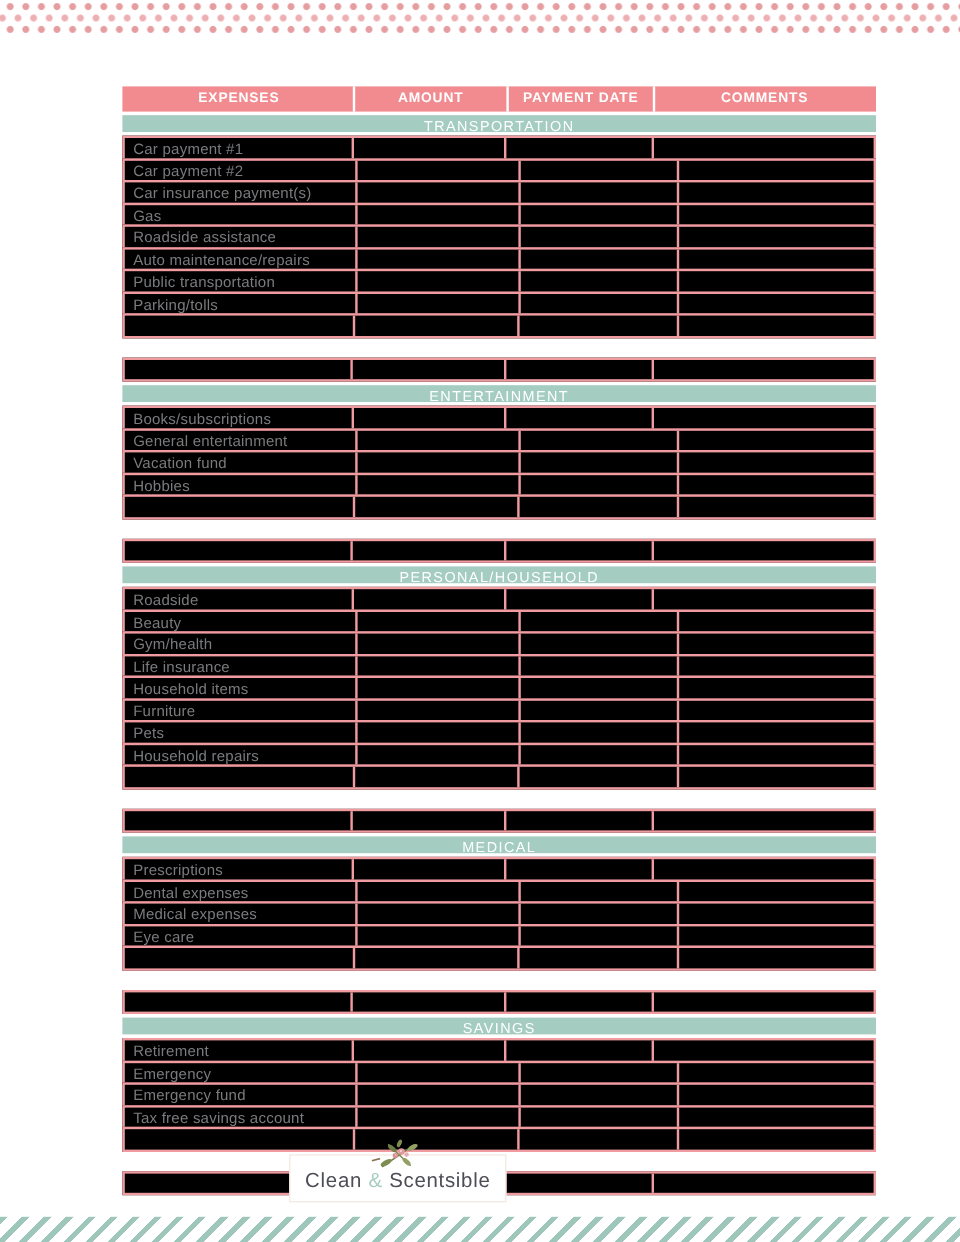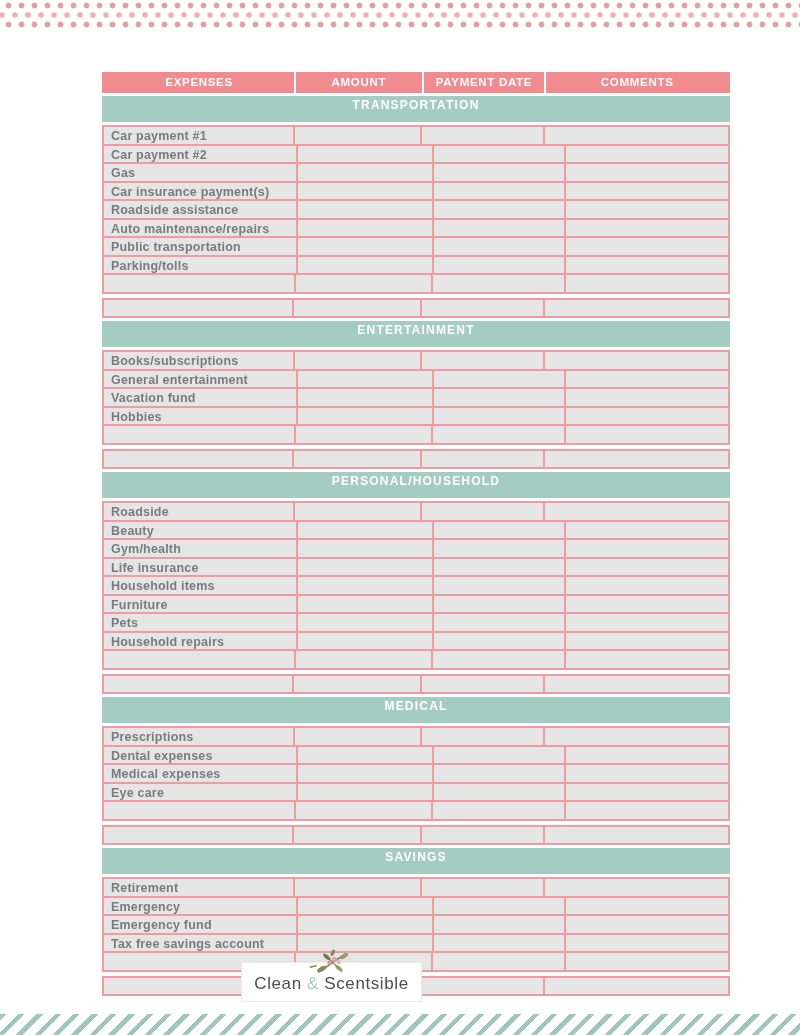--- a/index.html
+++ b/index.html
@@ -20,40 +20,39 @@
     position:absolute;top:0;left:0;width:800px;height:30px;
     background-image:
       radial-gradient(circle, #E69DA0 2.5px, rgba(255,255,255,0) 3.3px),
       radial-gradient(circle, #EDB0B2 2.5px, rgba(255,255,255,0) 3.3px);
     background-size:13px 19px,13px 19px;
     background-position:2px -4px, 8.5px 5.5px;
   }
   
   .table-wrap{position:absolute;left:70px;top:72px;width:660px;}
   .block{width:660px;box-sizing:border-box;padding-left:32px;}
-  .block + .block{margin-top:4px;}
+  .block + .block{margin-top:16px;}
   .colheader{
     display:flex;height:21px;background:var(--pink-bg);
     box-sizing:border-box;padding:0 2px;
   }
   .hc{
     box-sizing:border-box;color:#fff;font-size:11.5px;font-weight:bold;
     letter-spacing:.7px;text-align:center;line-height:21px;
     white-space:nowrap;overflow:hidden;
   }
   .hc + .hc{border-left:2px solid #ffffff;}
   .teal-row{
-    height:26px;margin:3px 0;background:var(--teal);
-    color:#fff;font-size:12px;font-weight:bold;letter-spacing:1.2px;
+    height:14px;margin:3px 0;background:var(--teal);
+    color:#fff;font-size:12px;font-weight:normal;letter-spacing:1.2px;
     text-align:center;line-height:18px;
   }
   .brow{
-    display:flex;height:20.5px;box-sizing:border-box;background:#e5e5e5;
+    display:flex;height:20.5px;box-sizing:border-box;background:#000000;
     border:2px solid var(--pink-border);
-    font-weight:bold;
   }
   .brow + .brow{margin-top:-2px;gap:24px;}
   .cell{box-sizing:border-box;height:100%;}
   .cell + .cell{border-left:2px solid var(--pink-border);}
   .c0{width:198px;}
   .c1{width:134px;}
   .c2{width:129px;}
   .c3{width:195px;}
   .hc.c0{width:200px;}
   .hc.c1{width:134px;}
@@ -108,27 +107,27 @@
         <div class="cell c2"></div>
         <div class="cell c3"></div>
       </div>
       <div class="brow">
         <div class="cell c0 label">Car payment #2</div>
         <div class="cell c1"></div>
         <div class="cell c2"></div>
         <div class="cell c3"></div>
       </div>
       <div class="brow">
+        <div class="cell c0 label">Car insurance payment(s)</div>
+        <div class="cell c1"></div>
+        <div class="cell c2"></div>
+        <div class="cell c3"></div>
+      </div>
+      <div class="brow">
         <div class="cell c0 label">Gas</div>
-        <div class="cell c1"></div>
-        <div class="cell c2"></div>
-        <div class="cell c3"></div>
-      </div>
-      <div class="brow">
-        <div class="cell c0 label">Car insurance payment(s)</div>
         <div class="cell c1"></div>
         <div class="cell c2"></div>
         <div class="cell c3"></div>
       </div>
       <div class="brow">
         <div class="cell c0 label">Roadside assistance</div>
         <div class="cell c1"></div>
         <div class="cell c2"></div>
         <div class="cell c3"></div>
       </div>

